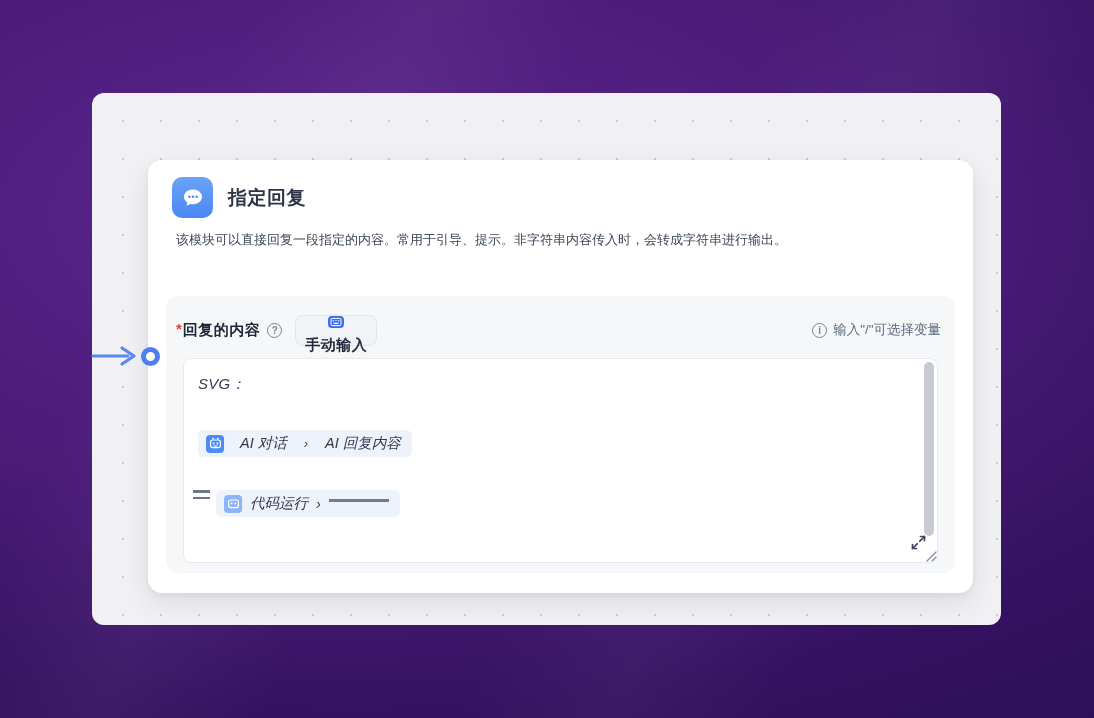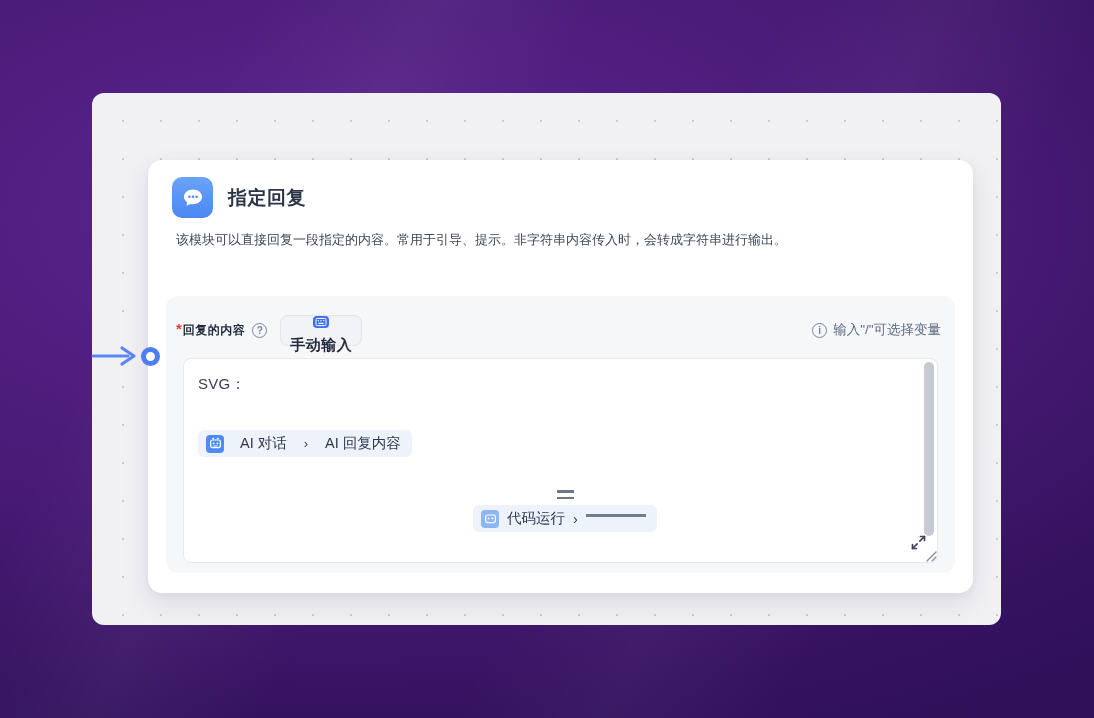--- a/index.html
+++ b/index.html
@@ -49,21 +49,21 @@
   
   .field-panel {
     position:absolute; left:18px; top:136px; width:789px; height:277px;
     background:#f6f7f9; border-radius:12px;
   }
   .field-header {
     position:absolute; left:10px; right:14px; top:18px; height:32px;
     display:flex; align-items:center;
   }
   .req { color:#e0402f; font-size:15px; font-weight:700; margin-right:1px; transform:translateY(-2px); }
-  .field-label { font-size:12px; font-weight:700; color:#1f2838; letter-spacing:.5px; }
+  .field-label { font-size:15px; font-weight:700; color:#1f2838; letter-spacing:.5px; }
   .q-icon, .i-icon {
     width:15px; height:15px; border:1.4px solid #78849a; border-radius:50%;
     display:inline-flex; align-items:center; justify-content:center;
     font-size:10px; color:#78849a; font-weight:700; flex:0 0 auto;
   }
   .q-icon { margin-left:7px; }
   .select-chip {
     margin-left:13px; height:31px; display:inline-flex; align-items:center; gap:8px;
     background:#f2f3f6; border:1px solid #e2e4ea; border-radius:8px;
     padding:0 9px 0 9px; cursor:pointer;flex-direction:column;
@@ -73,36 +73,36 @@
     display:flex; align-items:center; justify-content:center;
   }
   .select-label { font-size:15px; font-weight:700; color:#222b3b; letter-spacing:.5px; }
   .chevrons { display:flex; flex-direction:column; gap:1px; }
   .hint { margin-left:auto; display:flex; align-items:center; gap:6px; color:#5d6b81; font-size:13.5px; }
 
   
   .editor {
     position:absolute; left:17px; top:62px; width:755px; height:205px;
     background:#ffffff; border:1px solid #e7e9ef; border-radius:8px;
-    overflow:hidden; font-size:15px; color:#353f52;
+    overflow:hidden; font-size:15px; color:#353f52;font-style:italic;
   }
   .ed-line1 { margin:16px 0 0 14px; letter-spacing:.3px; }
   .chip-row { margin:36px 0 0 14px; }
   .var-chip {
     display:inline-flex; align-items:center; gap:16px;
     background:#eef2fa; border-radius:6px; padding:4px 11px 4px 8px;
     font-size:14.5px; color:#2e3950; cursor:pointer;
   }
   .var-chip .sep { color:#3a455c; font-size:13px; padding:0 1px; }
   .bot-icon {
     width:18px; height:18px; border-radius:4px; background:#4e8cf5;
     display:flex; align-items:center; justify-content:center; flex:0 0 auto;
   }
   .ed-line2 { margin:39px 0 0 14px; letter-spacing:.3px; }
-  .clip-row { margin:33px 0 0 9px; display:flex; align-items:center; gap:6px;flex-direction:column; }
+  .clip-row { margin:33px 0 0 9px; display:flex; gap:6px; }
   .frag { width:17px; height:9px; border-top:3px solid #4a5468; border-bottom:2px solid #4a5468; opacity:.8; }
   .frag2 { width:60px; height:9px; border-top:3px solid #4a5468; opacity:.75; }
   .clip-chip { background:#eef2fa; border-radius:6px; padding:4px 11px 4px 8px; display:inline-flex; align-items:center; gap:8px; font-size:14.5px; color:#2e3950;}
   .clip-chip .bot-icon { background:#8db6f8; }
 
   .scroll-thumb {
     position:absolute; right:3px; top:3px; width:10px; height:174px;
     background:#c7cad0; border-radius:5px; cursor:pointer;
   }
   .expand-btn { position:absolute; right:9px; bottom:10px; width:19px; height:19px; cursor:pointer; }

